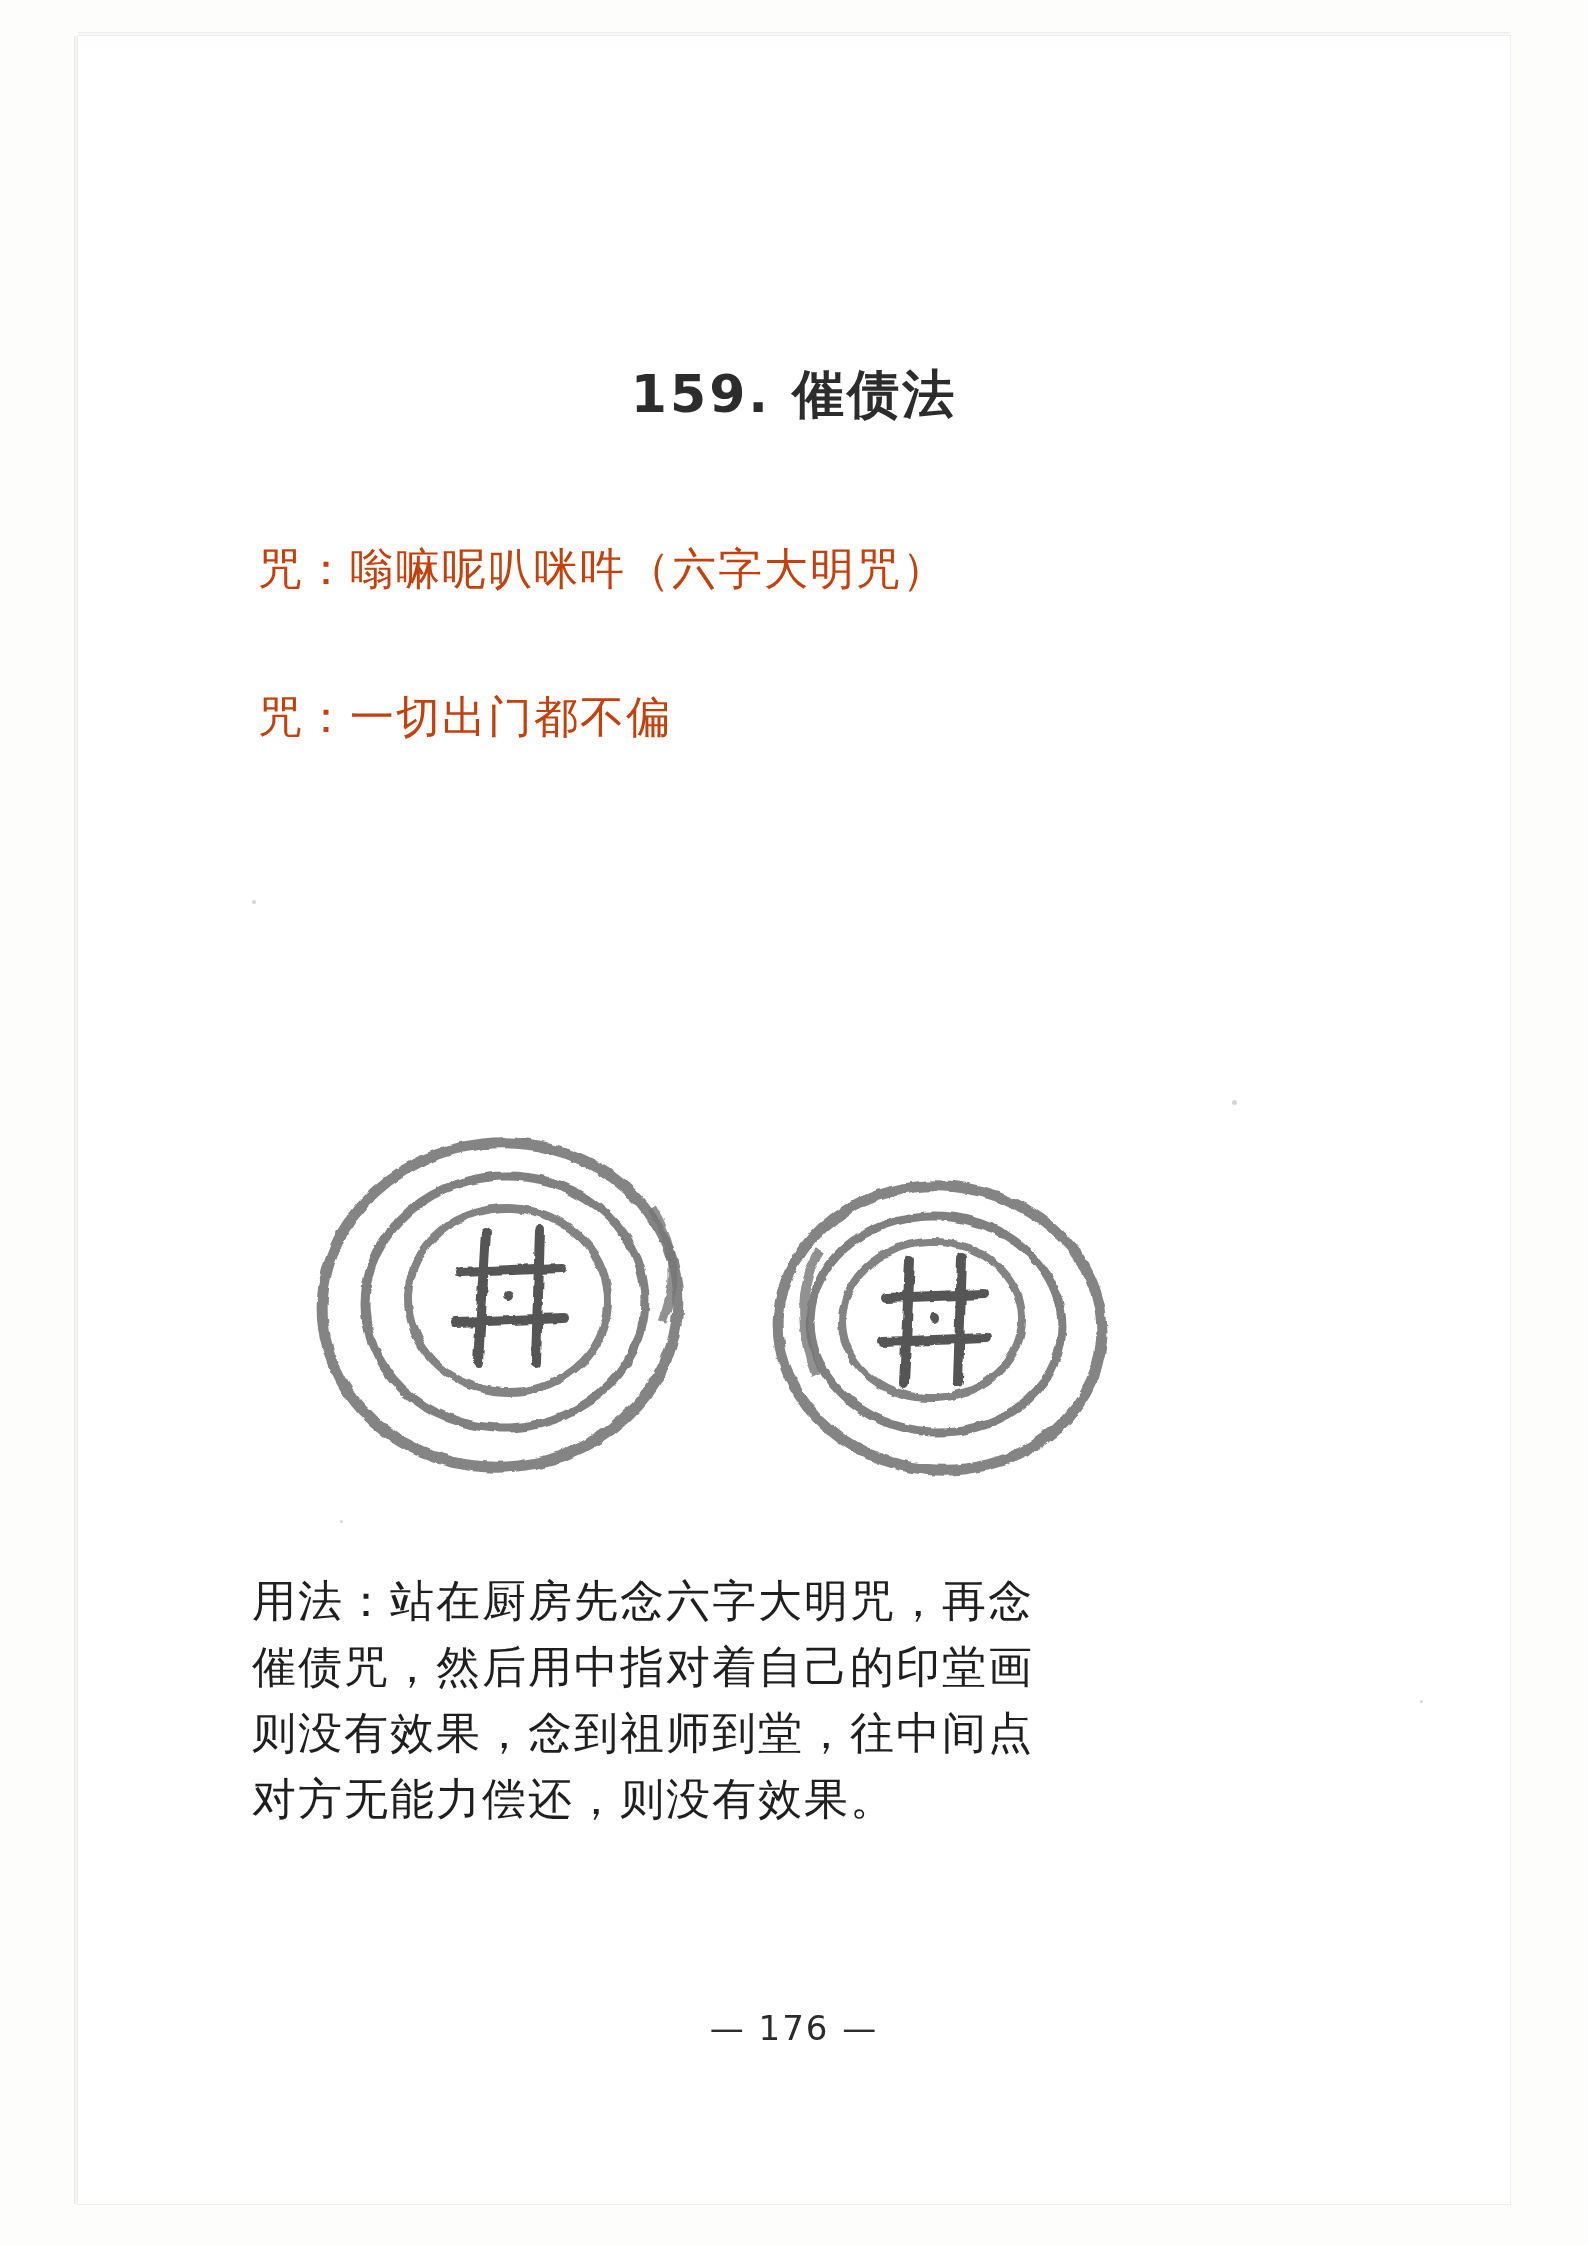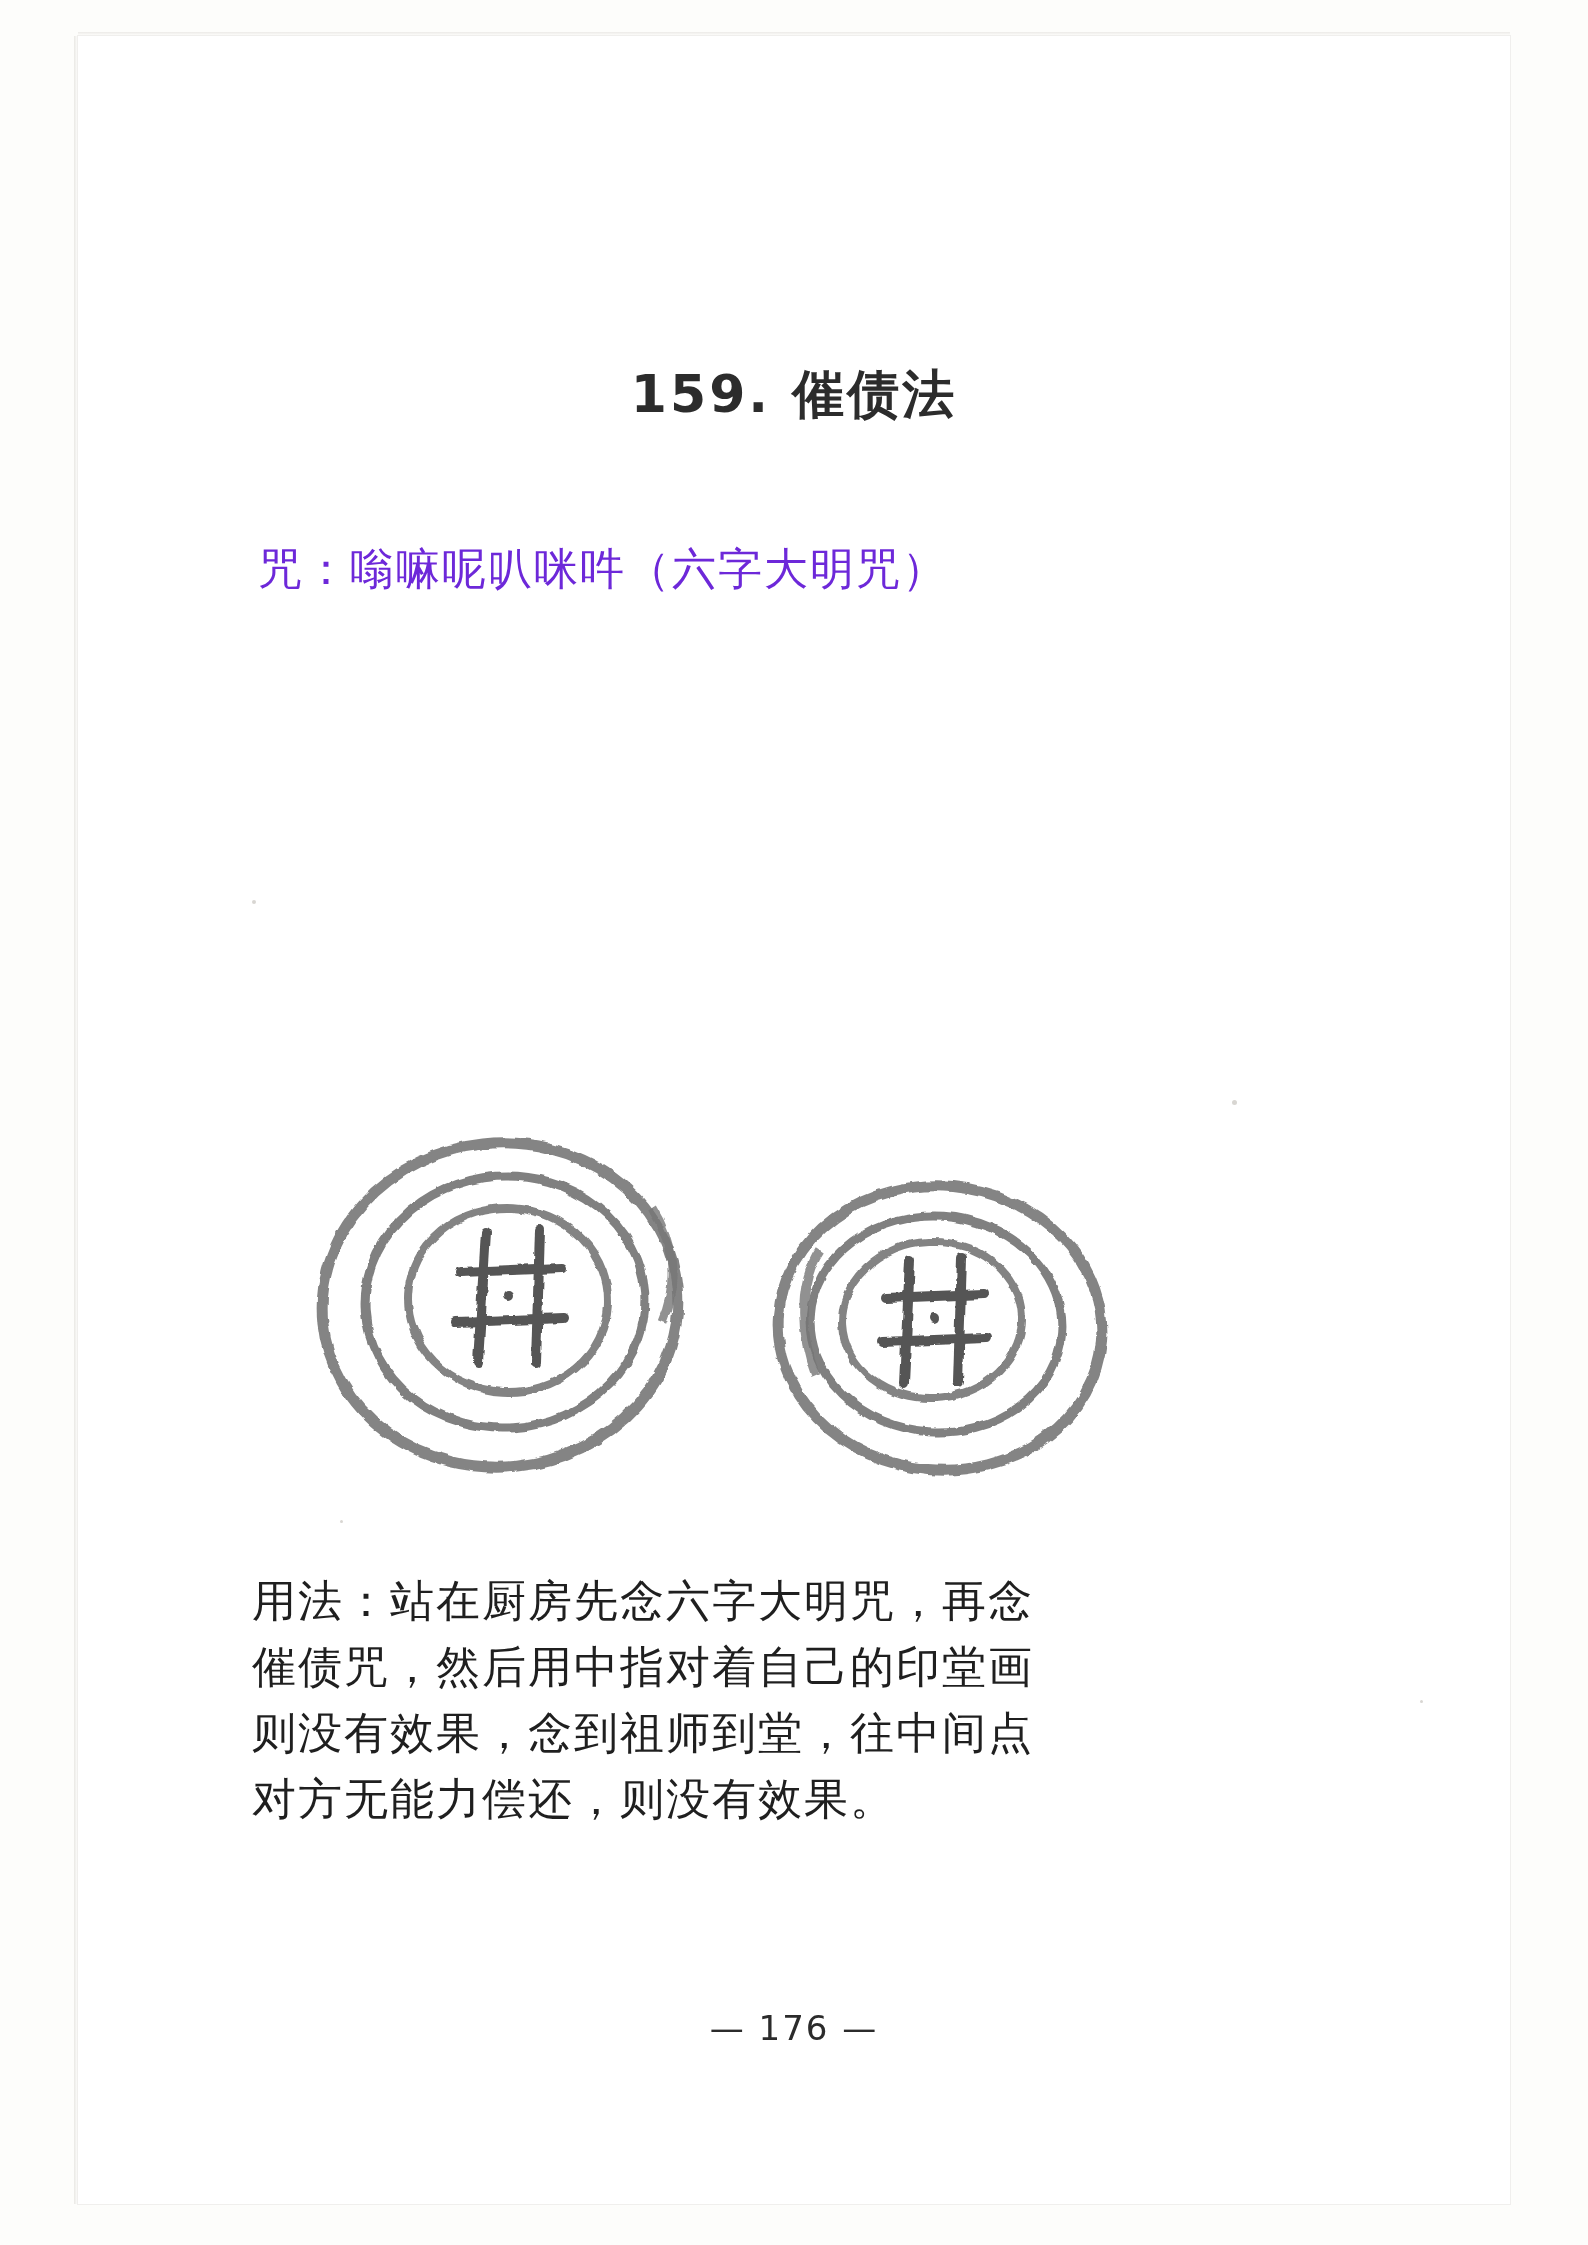--- a/index.html
+++ b/index.html
@@ -52,21 +52,21 @@
     text-align: center;
     font-size: 52px;
     font-weight: bold;
     letter-spacing: 3px;
     color: #2c2c2c;
     font-family: "DejaVu Sans", sans-serif;
   }
 
   .line {
     position: absolute;
-    color: #6d28d9;
+    color: #c2410c;
     font-size: 44px;
     letter-spacing: 2px;
     white-space: nowrap;
     font-family: Liberation Sans, sans-serif;
   }
   .mantra1 { left: 258px; top: 540px; }
   .mantra2 { left: 258px; top: 688px; }
   .mantra2b { left: 378px; top: 768px; }
 
   .talismans {
@@ -118,20 +118,21 @@
   <div class="page-inner"></div>
 
   <div class="speck" style="left:252px;top:900px;width:4px;height:4px;"></div>
   <div class="speck" style="left:1232px;top:1100px;width:5px;height:5px;"></div>
   <div class="speck" style="left:1420px;top:1700px;width:3px;height:3px;"></div>
   <div class="speck" style="left:340px;top:1520px;width:3px;height:3px;"></div>
 
   <div class="title">159. 催债法</div>
 
   <div class="line mantra1">咒：嗡嘛呢叭咪吽（六字大明咒）</div>
+  <div class="line mantra2">咒：一切出门都不偏</div>
 
   <div class="talismans">
     <svg width="900" height="420" viewBox="0 0 900 420">
       <defs>
         <filter id="rough">
           <feTurbulence type="fractalNoise" baseFrequency="0.06" numOctaves="3" result="n"></feTurbulence>
           <feDisplacementMap in="SourceGraphic" in2="n" scale="5" xChannelSelector="R" yChannelSelector="G"></feDisplacementMap>
         </filter>
       </defs>
 

